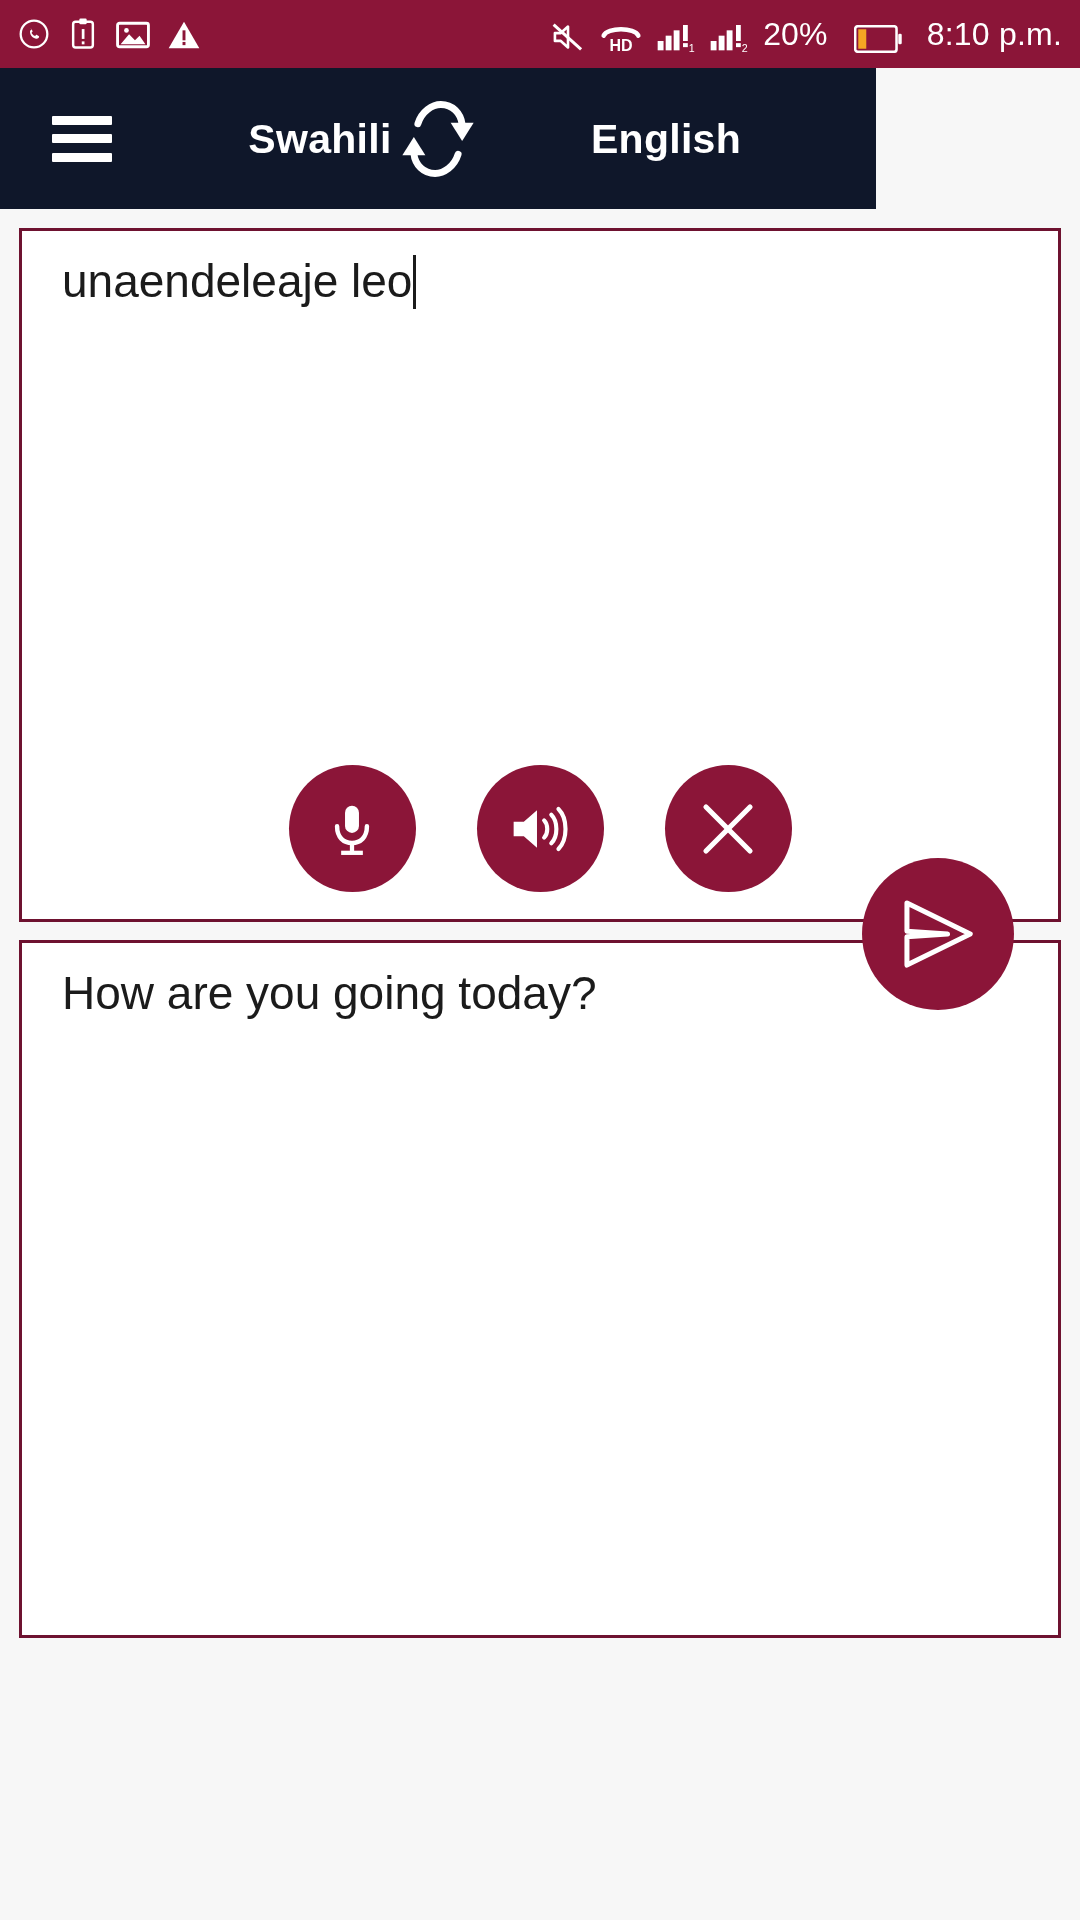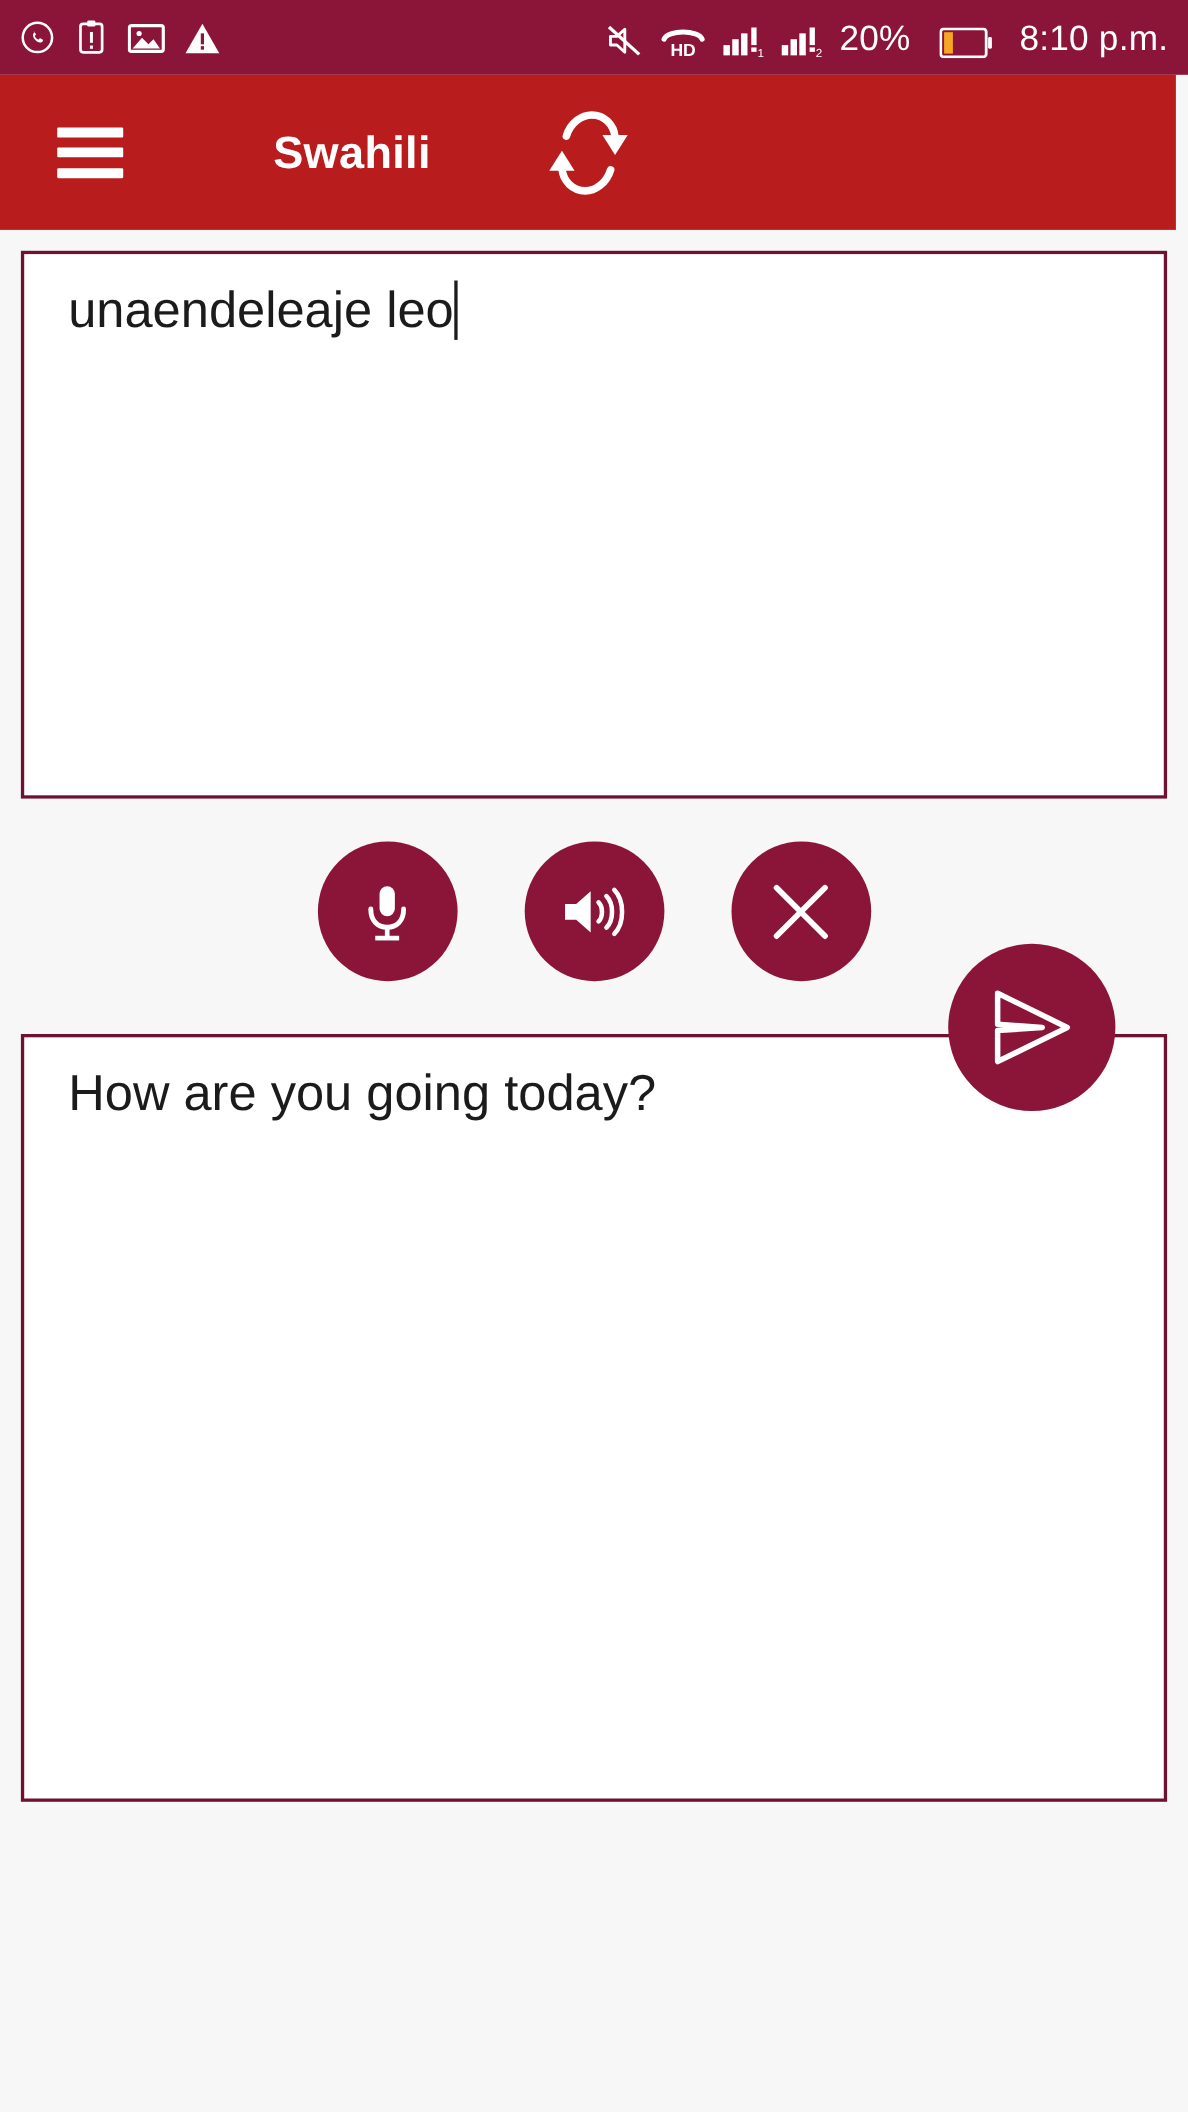--- a/index.html
+++ b/index.html
@@ -23,22 +23,22 @@
   .sb-icon { display:flex; align-items:center; justify-content:center; }
   .sb-text {
     color:#ffffff; font-size:32px; font-weight:400;
     letter-spacing:.2px; white-space:nowrap;
   }
   #battery-pct { margin-right:26px; }
   #status-time { margin-left:12px; }
 
   
   #app-bar {
-    position:absolute; left:0; top:68px; width:1069px; height:141px;
-    background:#b91c1c;
+    position:absolute; left:0; top:68px; width:876px; height:141px;
+    background:#0f172a;
     display:flex; align-items:center;
   }
   #menu-button {
     position:absolute; left:52px; top:50%; transform:translateY(-50%);
     width:60px; height:46px;
     display:flex; flex-direction:column; justify-content:space-between;
     cursor:pointer;
   }
   #menu-button span { display:block; width:100%; height:9px; background:#fff; border-radius:1px; }
   .lang-label {
@@ -53,21 +53,21 @@
     width:96px; height:96px; display:flex; align-items:center; justify-content:center;
     cursor:pointer;
   }
 
   
   .panel {
     position:absolute; left:19px; width:1042px;
     background:#ffffff;
     border:3px solid #6e1230;
   }
-  #source-panel { top:228px; height:498px; }
+  #source-panel { top:228px; height:694px; }
   #target-panel { top:940px; height:698px; }
 
   .panel-text {
     position:absolute; left:40px; top:22px; right:40px;
     font-size:46px; line-height:1.25; color:#1b1b1b;
     font-family:"Liberation Sans", sans-serif;
     word-wrap:break-word; white-space:pre-wrap;
   }
   #source-text { display:flex; align-items:flex-start; }
   #text-caret {
@@ -191,20 +191,21 @@
 
   <div id="swap-button">
     <svg width="92" height="92" viewBox="0 0 48 48">
       <path d="M13.5 16 C15.5 9.5, 21 6, 25.5 6 C31.5 6, 36 10.5, 36.6 16.5" fill="none" stroke="#fff" stroke-width="3.6" stroke-linecap="round"></path>
       <path d="M30.6 15.5 L42.6 15.5 L36.6 25 Z" fill="#fff"></path>
       <path d="M34.5 32 C32.5 38.5, 27 42, 22.5 42 C16.5 42, 12 37.5, 11.4 31.5" fill="none" stroke="#fff" stroke-width="3.6" stroke-linecap="round"></path>
       <path d="M17.4 32.5 L5.4 32.5 L11.4 23 Z" fill="#fff"></path>
     </svg>
   </div>
 
+  <div class="lang-label" id="lang-target">English</div>
 </div>
 
 <div class="panel" id="source-panel">
   <div class="panel-text" id="source-text">
     <span title="Enter text">unaendeleaje leo</span>
     <span id="text-caret"></span>
   </div>
 </div>
 
 <div id="action-row">

